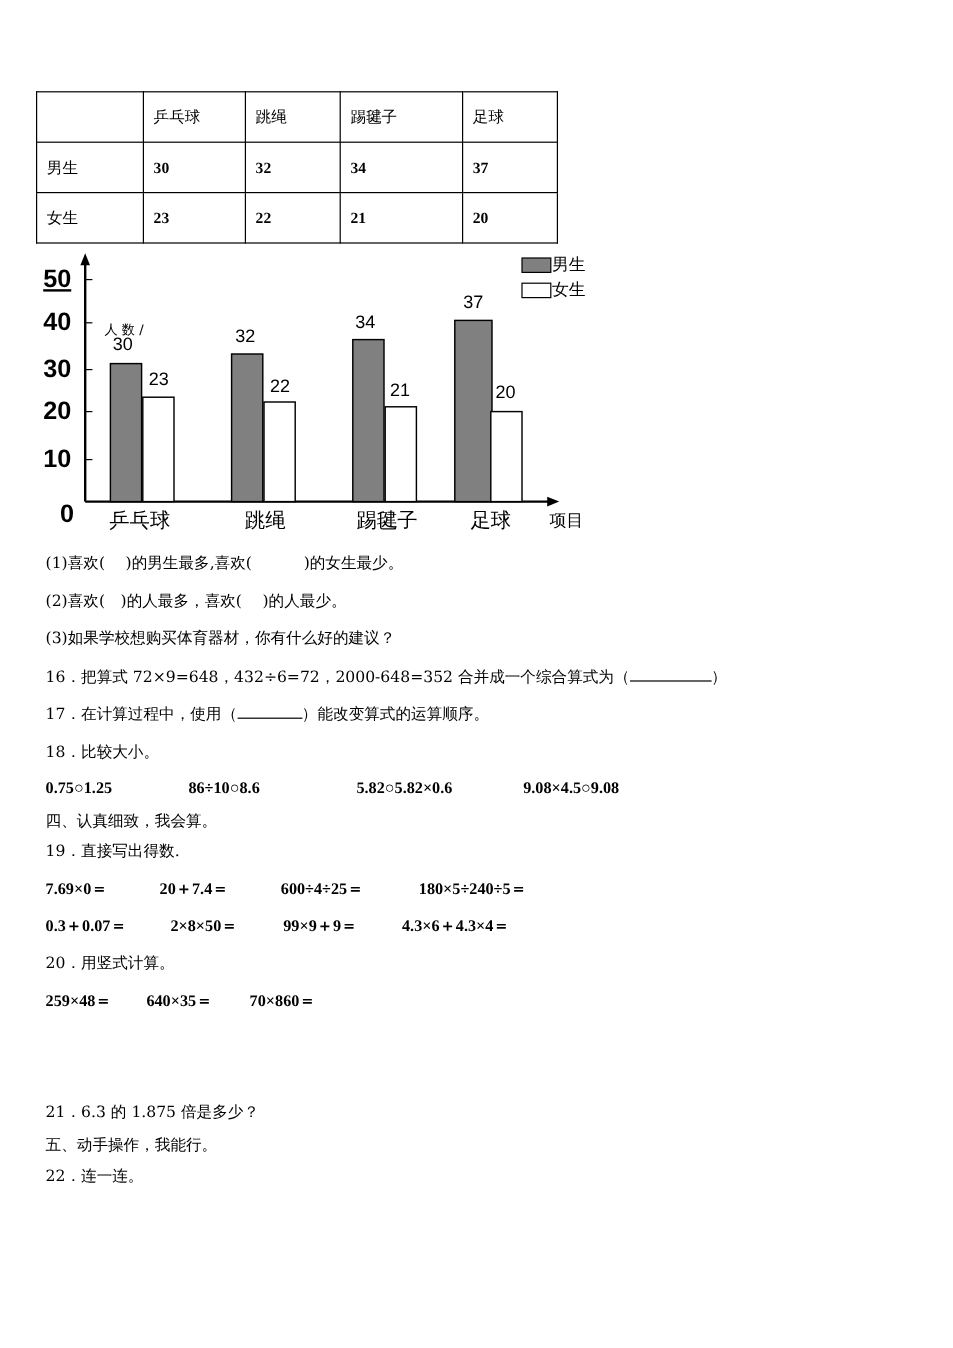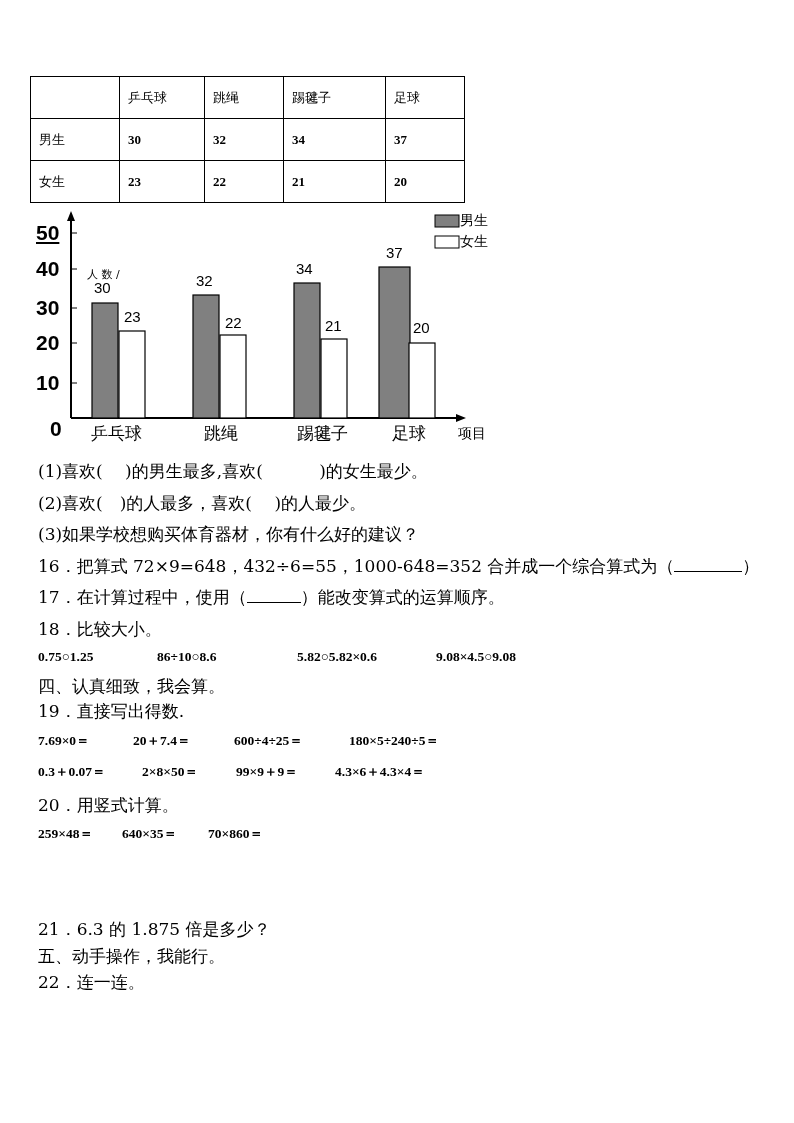--- a/index.html
+++ b/index.html
@@ -2,21 +2,21 @@
 <html><head>
 <meta charset="utf-8">
 <style>
   html, body { margin:0; padding:0; background:#fff; }
   body { width:794px; height:1123px; position:relative; overflow:hidden;
          font-family:"DejaVu Serif","Liberation Serif",serif; color:#000; }
   .abs { position:absolute; }
   table.data { position:absolute; left:30px; top:76px; border-collapse:collapse; }
   table.data td { border:1px solid #000; font-size:13px; padding:0 0 0 8px; height:41px; vertical-align:middle; }
   table.data td.num { font-weight:bold; font-family:"Liberation Serif",serif; }
-  .line { position:absolute; left:38px; font-size:17px; white-space:nowrap; }
+  .line { position:absolute; left:38px; font-size:13px; white-space:nowrap; }
   .bold { font-weight:bold; font-family:"Liberation Serif",serif; font-size:13.5px; }
   .blank { display:inline-block; border-bottom:1px solid #000; height:12px; vertical-align:baseline; }
 </style>
 </head>
 <body>
 
 <table class="data">
   <tbody>
       <tr>
     <td style="width:80px"></td>
@@ -98,21 +98,21 @@
 
   <div class="abs" style="left:430px;top:7px;font-size:14px;font-family:'DejaVu Sans',sans-serif;">男生</div>
   <div class="abs" style="left:430px;top:28px;font-size:14px;font-family:'DejaVu Sans',sans-serif;">女生</div>
 </div>
 
 <div class="line" style="top:460px">(1)喜欢(　 )的男生最多,喜欢(　　　 )的女生最少。</div>
 <div class="line" style="top:492px">(2)喜欢(　)的人最多，喜欢(　 )的人最少。</div>
 <div class="line" style="top:523px">(3)如果学校想购买体育器材，你有什么好的建议？</div>
 
 <div class="line" style="top:555px">
-  <span>16．把算式 72×9=648，432÷6=55，1000-648=352 合并成一个综合算式为（</span><span class="blank" style="width:68px"></span><span>）</span>
+  <span>16．把算式 72×9=648，432÷6=72，2000-648=352 合并成一个综合算式为（</span><span class="blank" style="width:68px"></span><span>）</span>
 </div>
 
 <div class="line" style="top:586px">
   <span>17．在计算过程中，使用（</span><span class="blank" style="width:54px"></span><span>）能改变算式的运算顺序。</span>
 </div>
 
 <div class="line" style="top:618px">18．比较大小。</div>
 <div class="line bold" style="top:649px;left:38px">0.75○1.25</div>
 <div class="line bold" style="top:649px;left:157px">86÷10○8.6</div>
 <div class="line bold" style="top:649px;left:297px">5.82○5.82×0.6</div>

